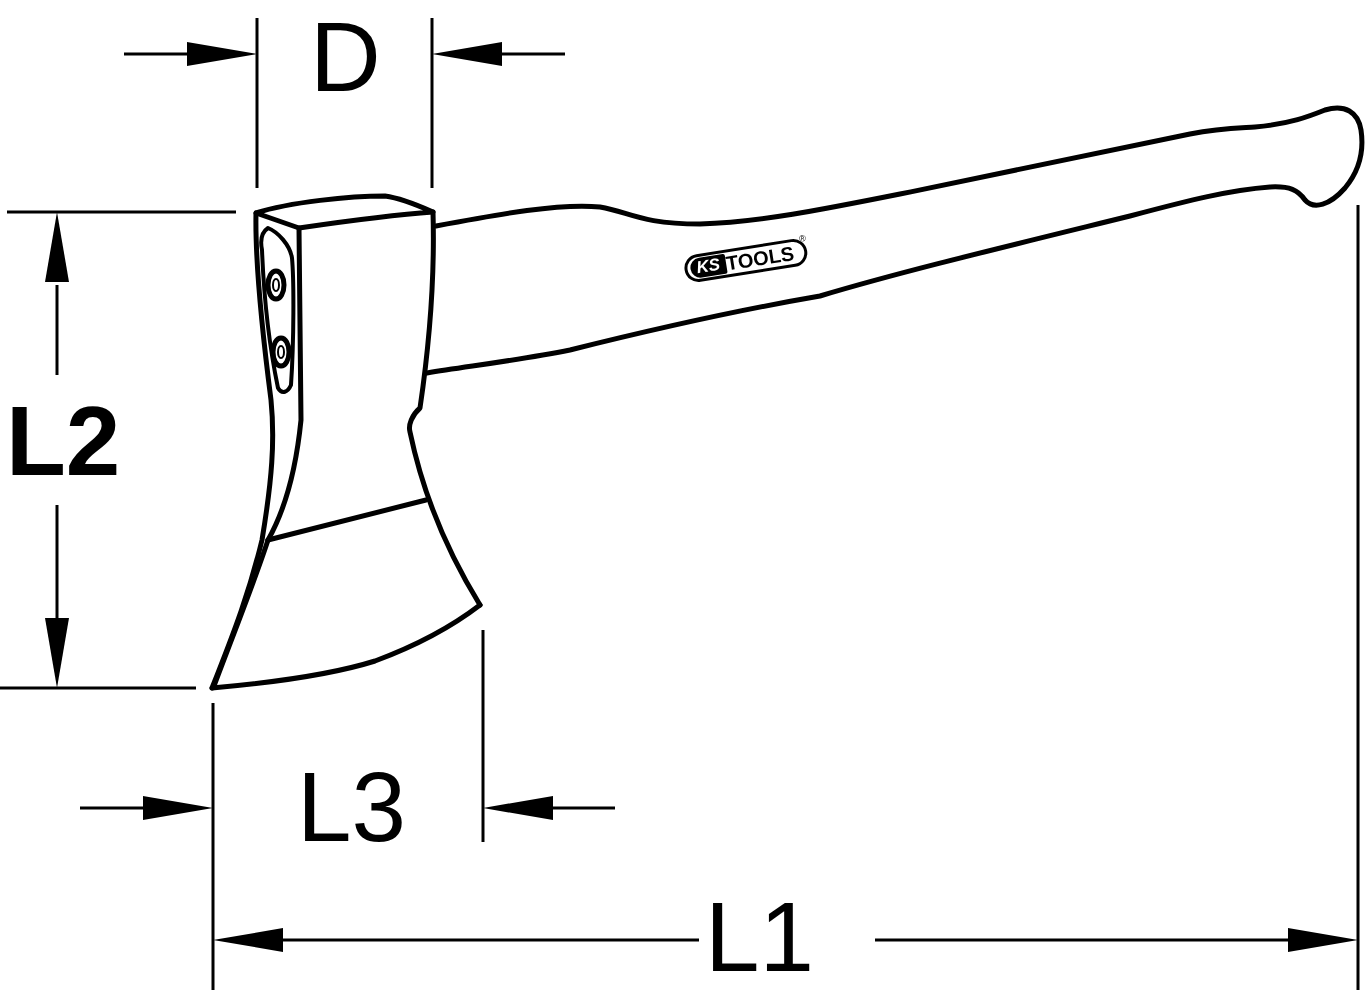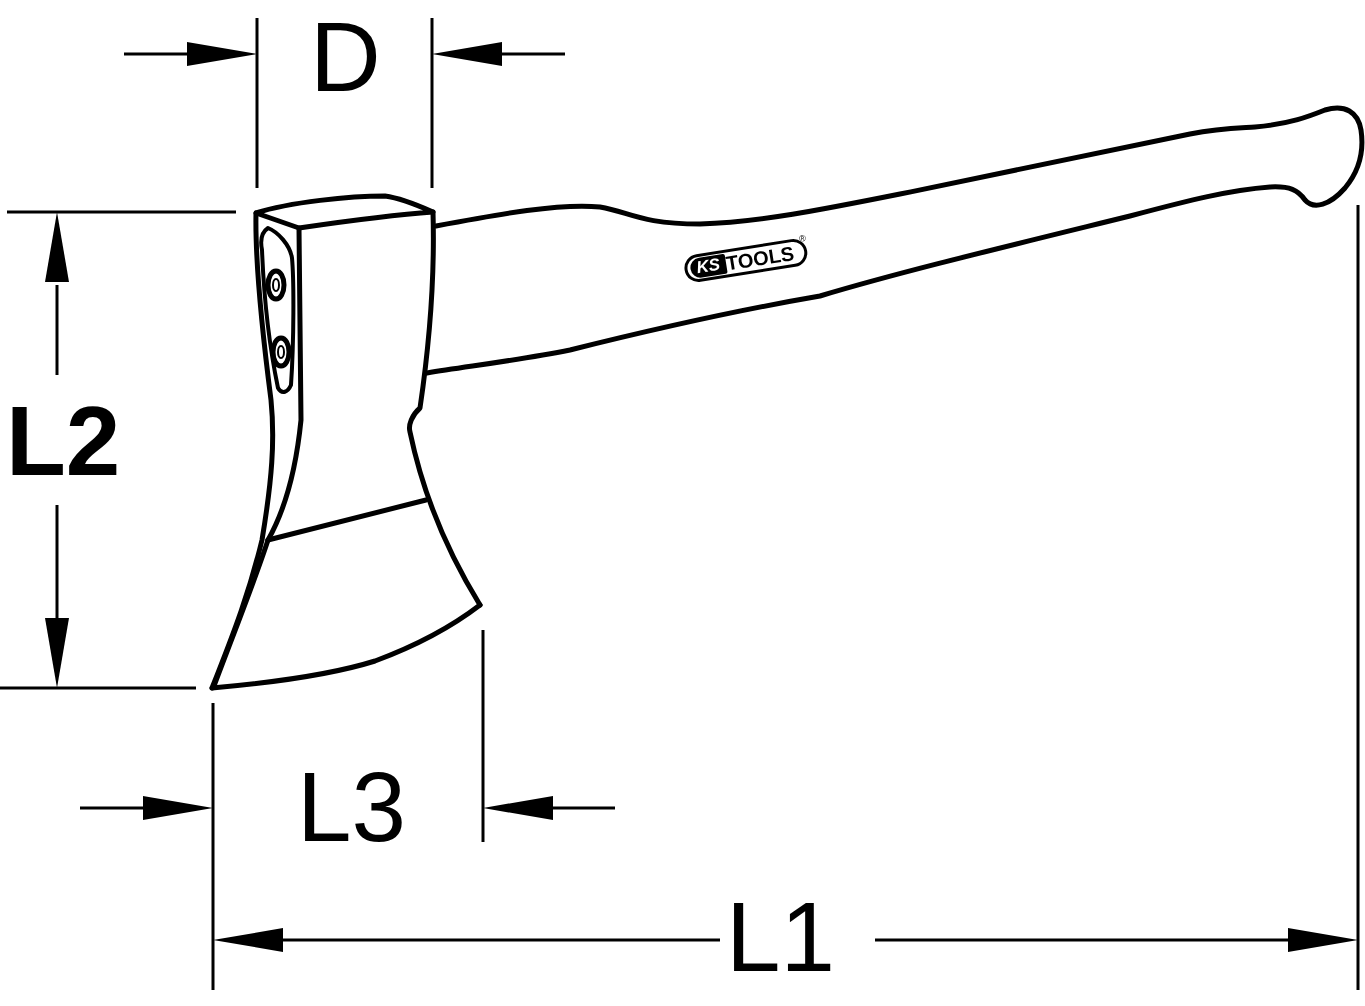--- a/index.html
+++ b/index.html
@@ -117,13 +117,13 @@
 <div class="brand">
   <div class="brand-pill"></div>
   <div class="brand-ks">KS</div>
   <div class="brand-tools">TOOLS</div>
   <div class="brand-reg">®</div>
 </div>
 
 <div class="dim-label" style="left:306px; top:8px; padding:0 4px;">D</div>
 <div class="dim-label" style="left:4px; top:392px; padding:0 2px;font-weight:bold;">L2</div>
 <div class="dim-label" style="left:293px; top:758px; padding:0 4px;text-align:center;">L3</div>
-<div class="dim-label" style="left:720px; top:888px; padding:0 6px;">L1</div>
+<div class="dim-label" style="left:699px; top:888px; padding:0 6px;">L1</div>
 
 </body></html>

